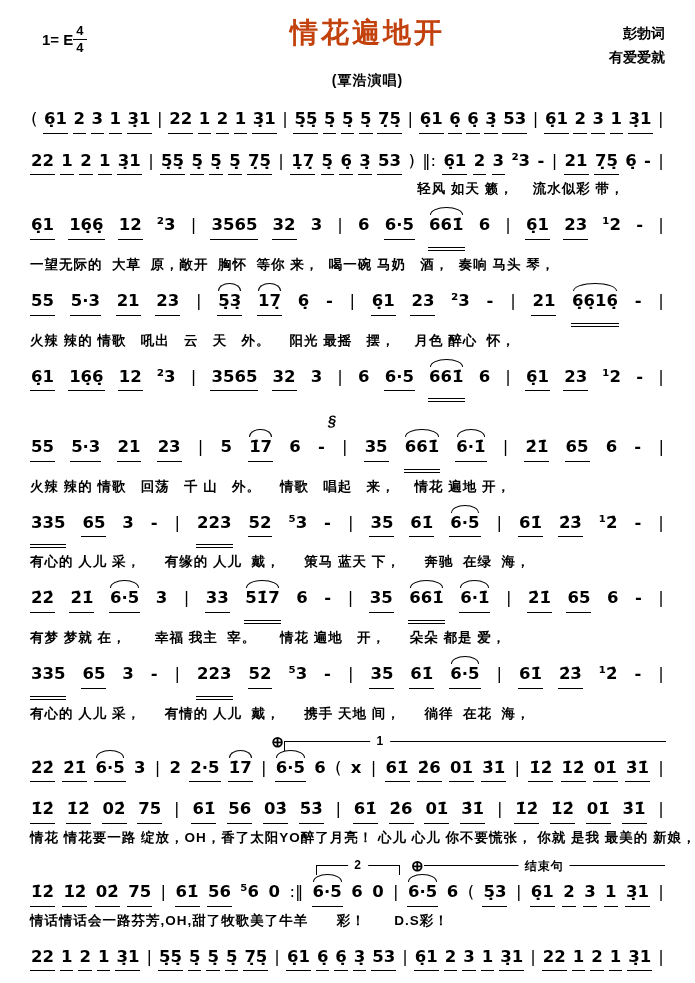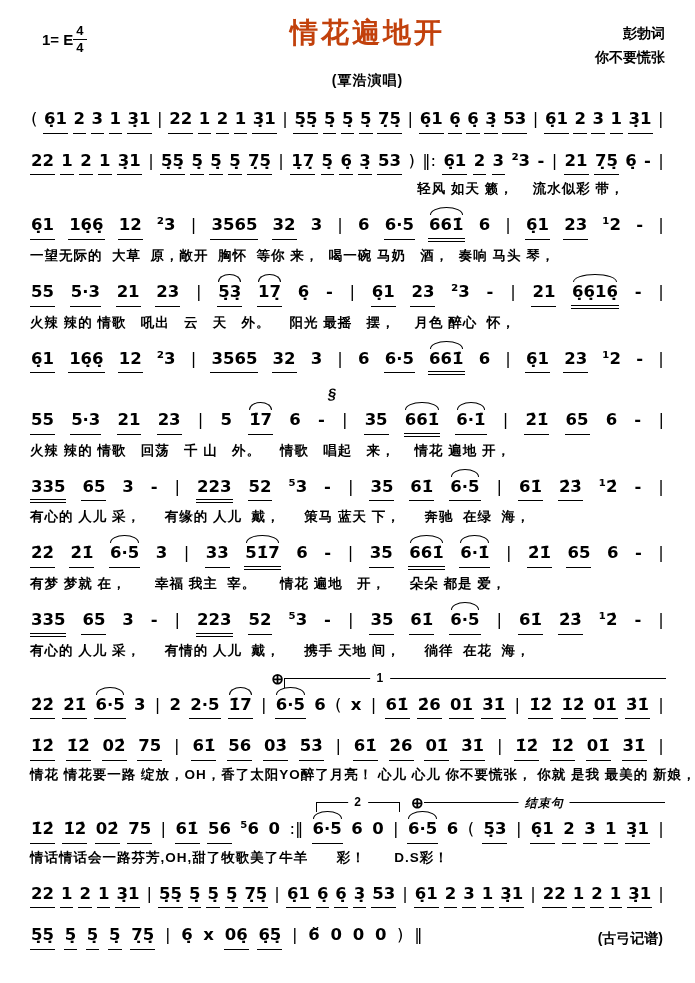--- a/index.html
+++ b/index.html
@@ -18,28 +18,28 @@
   .subtitle{font-size:14px;font-weight:700;margin-top:20px;letter-spacing:1px;}
   .hright{width:120px;text-align:right;font-size:14px;font-weight:700;line-height:1.7;padding-top:8px;}
   
   .systems{padding:10px 30px 0 30px;}
   .sys{margin-bottom:10px;}
   .marksrow{position:relative;height:18px;font-weight:700;}
   .sym{position:absolute;top:0;font-size:15px;font-weight:700;}
   .segno{transform:skewX(-8deg);}
   .volta{position:absolute;top:8px;height:9px;border-top:1.5px solid #000;border-left:1.5px solid #000;}
   .volta.closed{border-right:1.5px solid #000;}
-  .endline{position:absolute;top:8px;height:9px;border-top:1.5px solid #000;font-style:italic;}
+  .endline{position:absolute;top:8px;height:9px;border-top:1.5px solid #000;}
   .vlabel{position:absolute;top:-8px;transform:translateX(-50%);background:#fff;padding:0 6px;font-size:12px;font-weight:700;letter-spacing:1px;white-space:nowrap;}
   .notes{display:flex;justify-content:space-between;align-items:baseline;
          font-family:"DejaVu Sans","Liberation Sans",sans-serif;
          font-weight:700;font-size:16.5px;line-height:1.25;padding-top:7px;}
   .tk{position:relative;white-space:nowrap;padding:0 1px;}
   .u1{border-bottom:1.6px solid #000;padding-bottom:3px;}
-  .u2{border-bottom:4px double #000;padding-bottom:2px;}
+  .u2{border-bottom:4px double #000;padding-bottom:11px;}
   .arc::before{content:'';position:absolute;left:4%;right:4%;top:-8px;height:7px;
                border:1.4px solid #000;border-bottom:none;
                border-radius:50% 50% 0 0 / 100% 100% 0 0;}
   .bar{font-weight:400;}
   .lyrics{font-size:13.5px;font-weight:600;white-space:pre;letter-spacing:1px;margin-top:5px;}
   .fnote{text-align:right;font-size:14px;font-weight:700;margin-top:-30px;padding-right:32px;}
 </style>
 </head>
 <body>
 
@@ -54,21 +54,21 @@
           <span class="den">4</span>
         </span>
       </div>
     </div>
     <div class="hcenter">
       <div class="title" style="color: #c2410c;">情花遍地开</div>
       <div class="subtitle">(覃浩演唱)</div>
     </div>
     <div class="hright">
       <div>彭勃词</div>
-      <div>你不要慌张</div>
+      <div>有爱爱就</div>
     </div>
   </div>
 
   <div class="systems" id="systems">
       <div class="sys">
         <div class="notes">
           <span class="tk bar">(</span>
           <span class="tk u1">6̣1</span>
           <span class="tk u1">2</span>
           <span class="tk u1">3</span>

